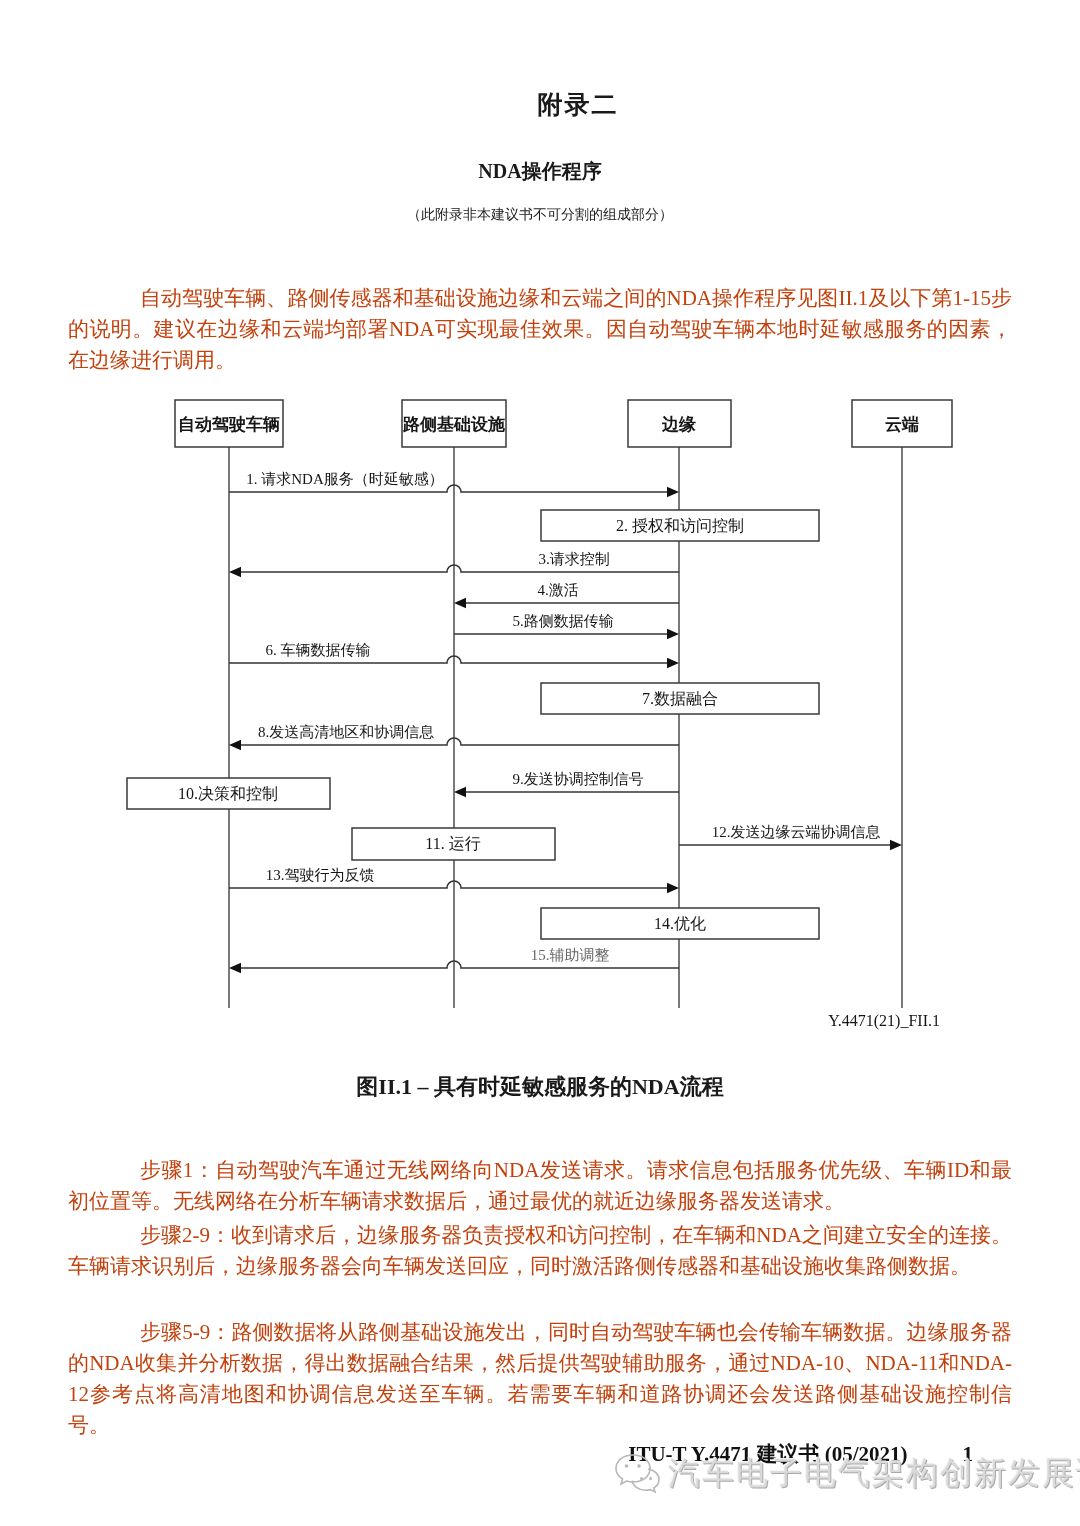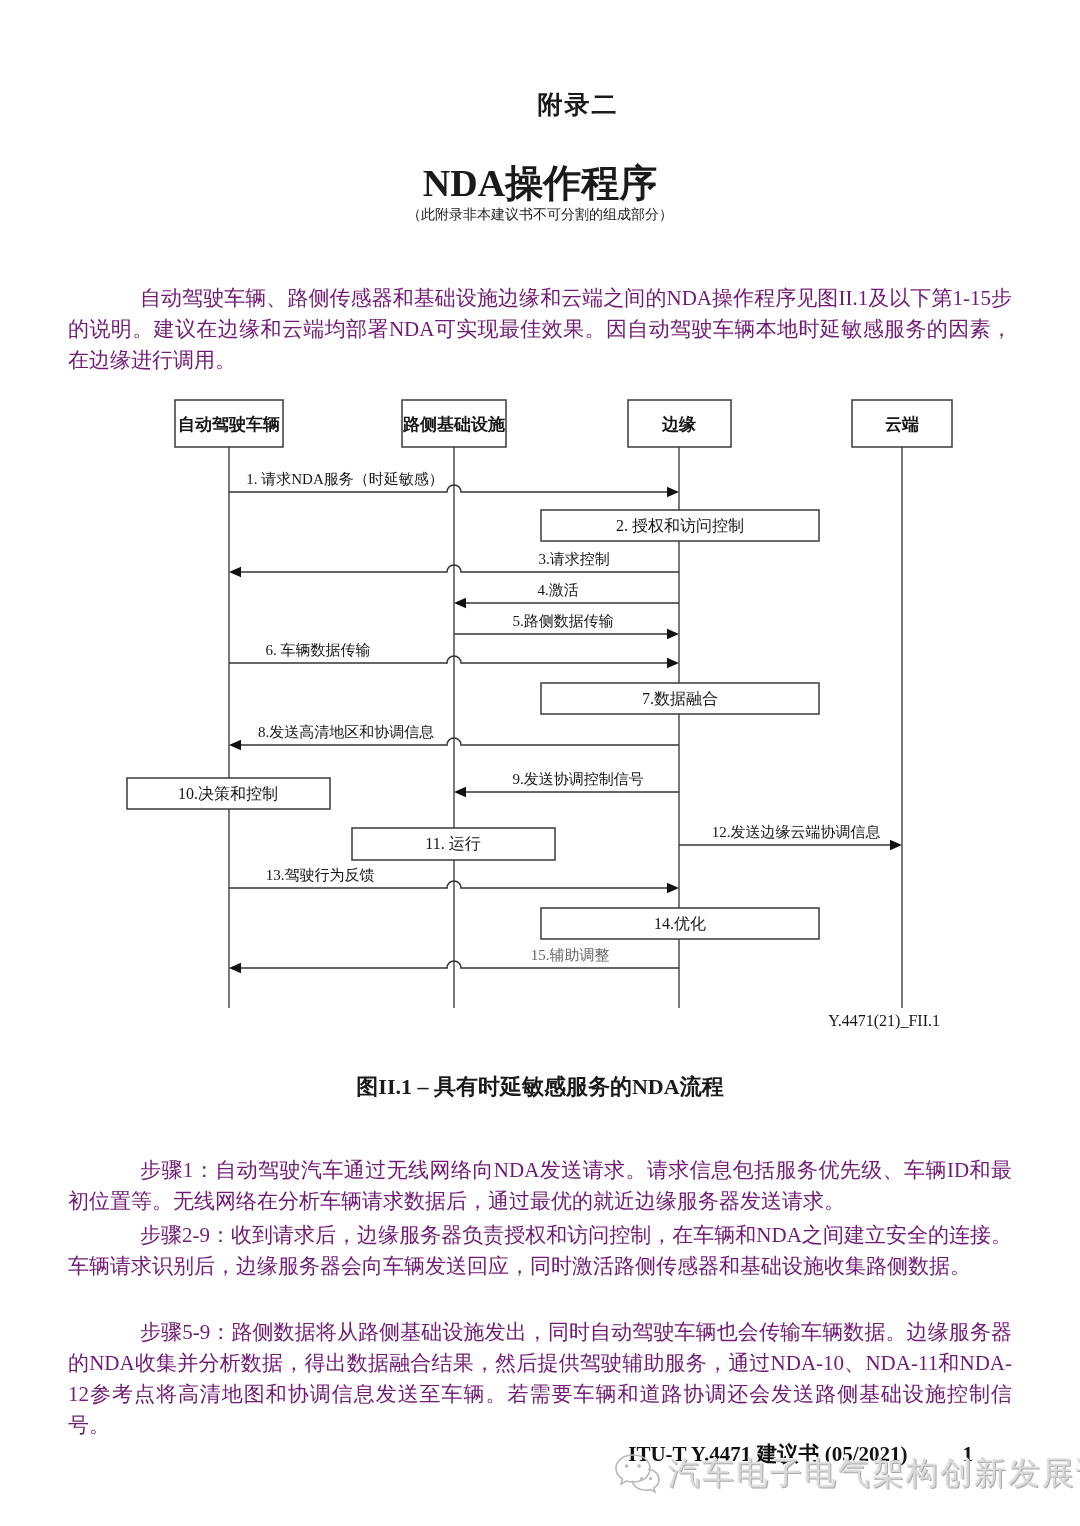--- a/index.html
+++ b/index.html
@@ -2,25 +2,25 @@
 <html><head>
 <meta charset="utf-8">
 <style>
   html,body{margin:0;padding:0;background:#ffffff;}
   .page{
     position:relative;width:1080px;height:1526px;background:#ffffff;overflow:hidden;
     font-family:"Liberation Serif","DejaVu Serif",serif;color:#1a1a1a;
   }
   .centered{position:absolute;left:0;width:100%;text-align:center;}
   .appendix-title{top:88px;font-size:25px;font-weight:bold;letter-spacing:2px;padding-left:38px;}
-  .doc-title{top:158px;font-size:38px;font-weight:bold;}
+  .doc-title{top:158px;font-size:20px;font-weight:bold;}
   .doc-subtitle{top:206px;font-size:14px;}
   .para{
     position:absolute;left:68px;width:944px;font-size:21px;line-height:31px;
-    text-align:justify;text-indent:72px;color:#701a75;
+    text-align:justify;text-indent:72px;color:#c2410c;
   }
   .intro{top:262px;}
   .step-1{top:1134px;}
   .step-2{top:1199px;}
   .step-3{top:1296px;}
   .figure-caption{top:1072px;font-size:22px;font-weight:bold;}
   svg.diagram{position:absolute;left:0;top:390px;}
   svg.diagram text{font-family:"Liberation Serif","DejaVu Serif",serif;fill:#161616;}
   .actor-label{font-size:17px;font-weight:bold;}
   .msg-label{font-size:15px;}

